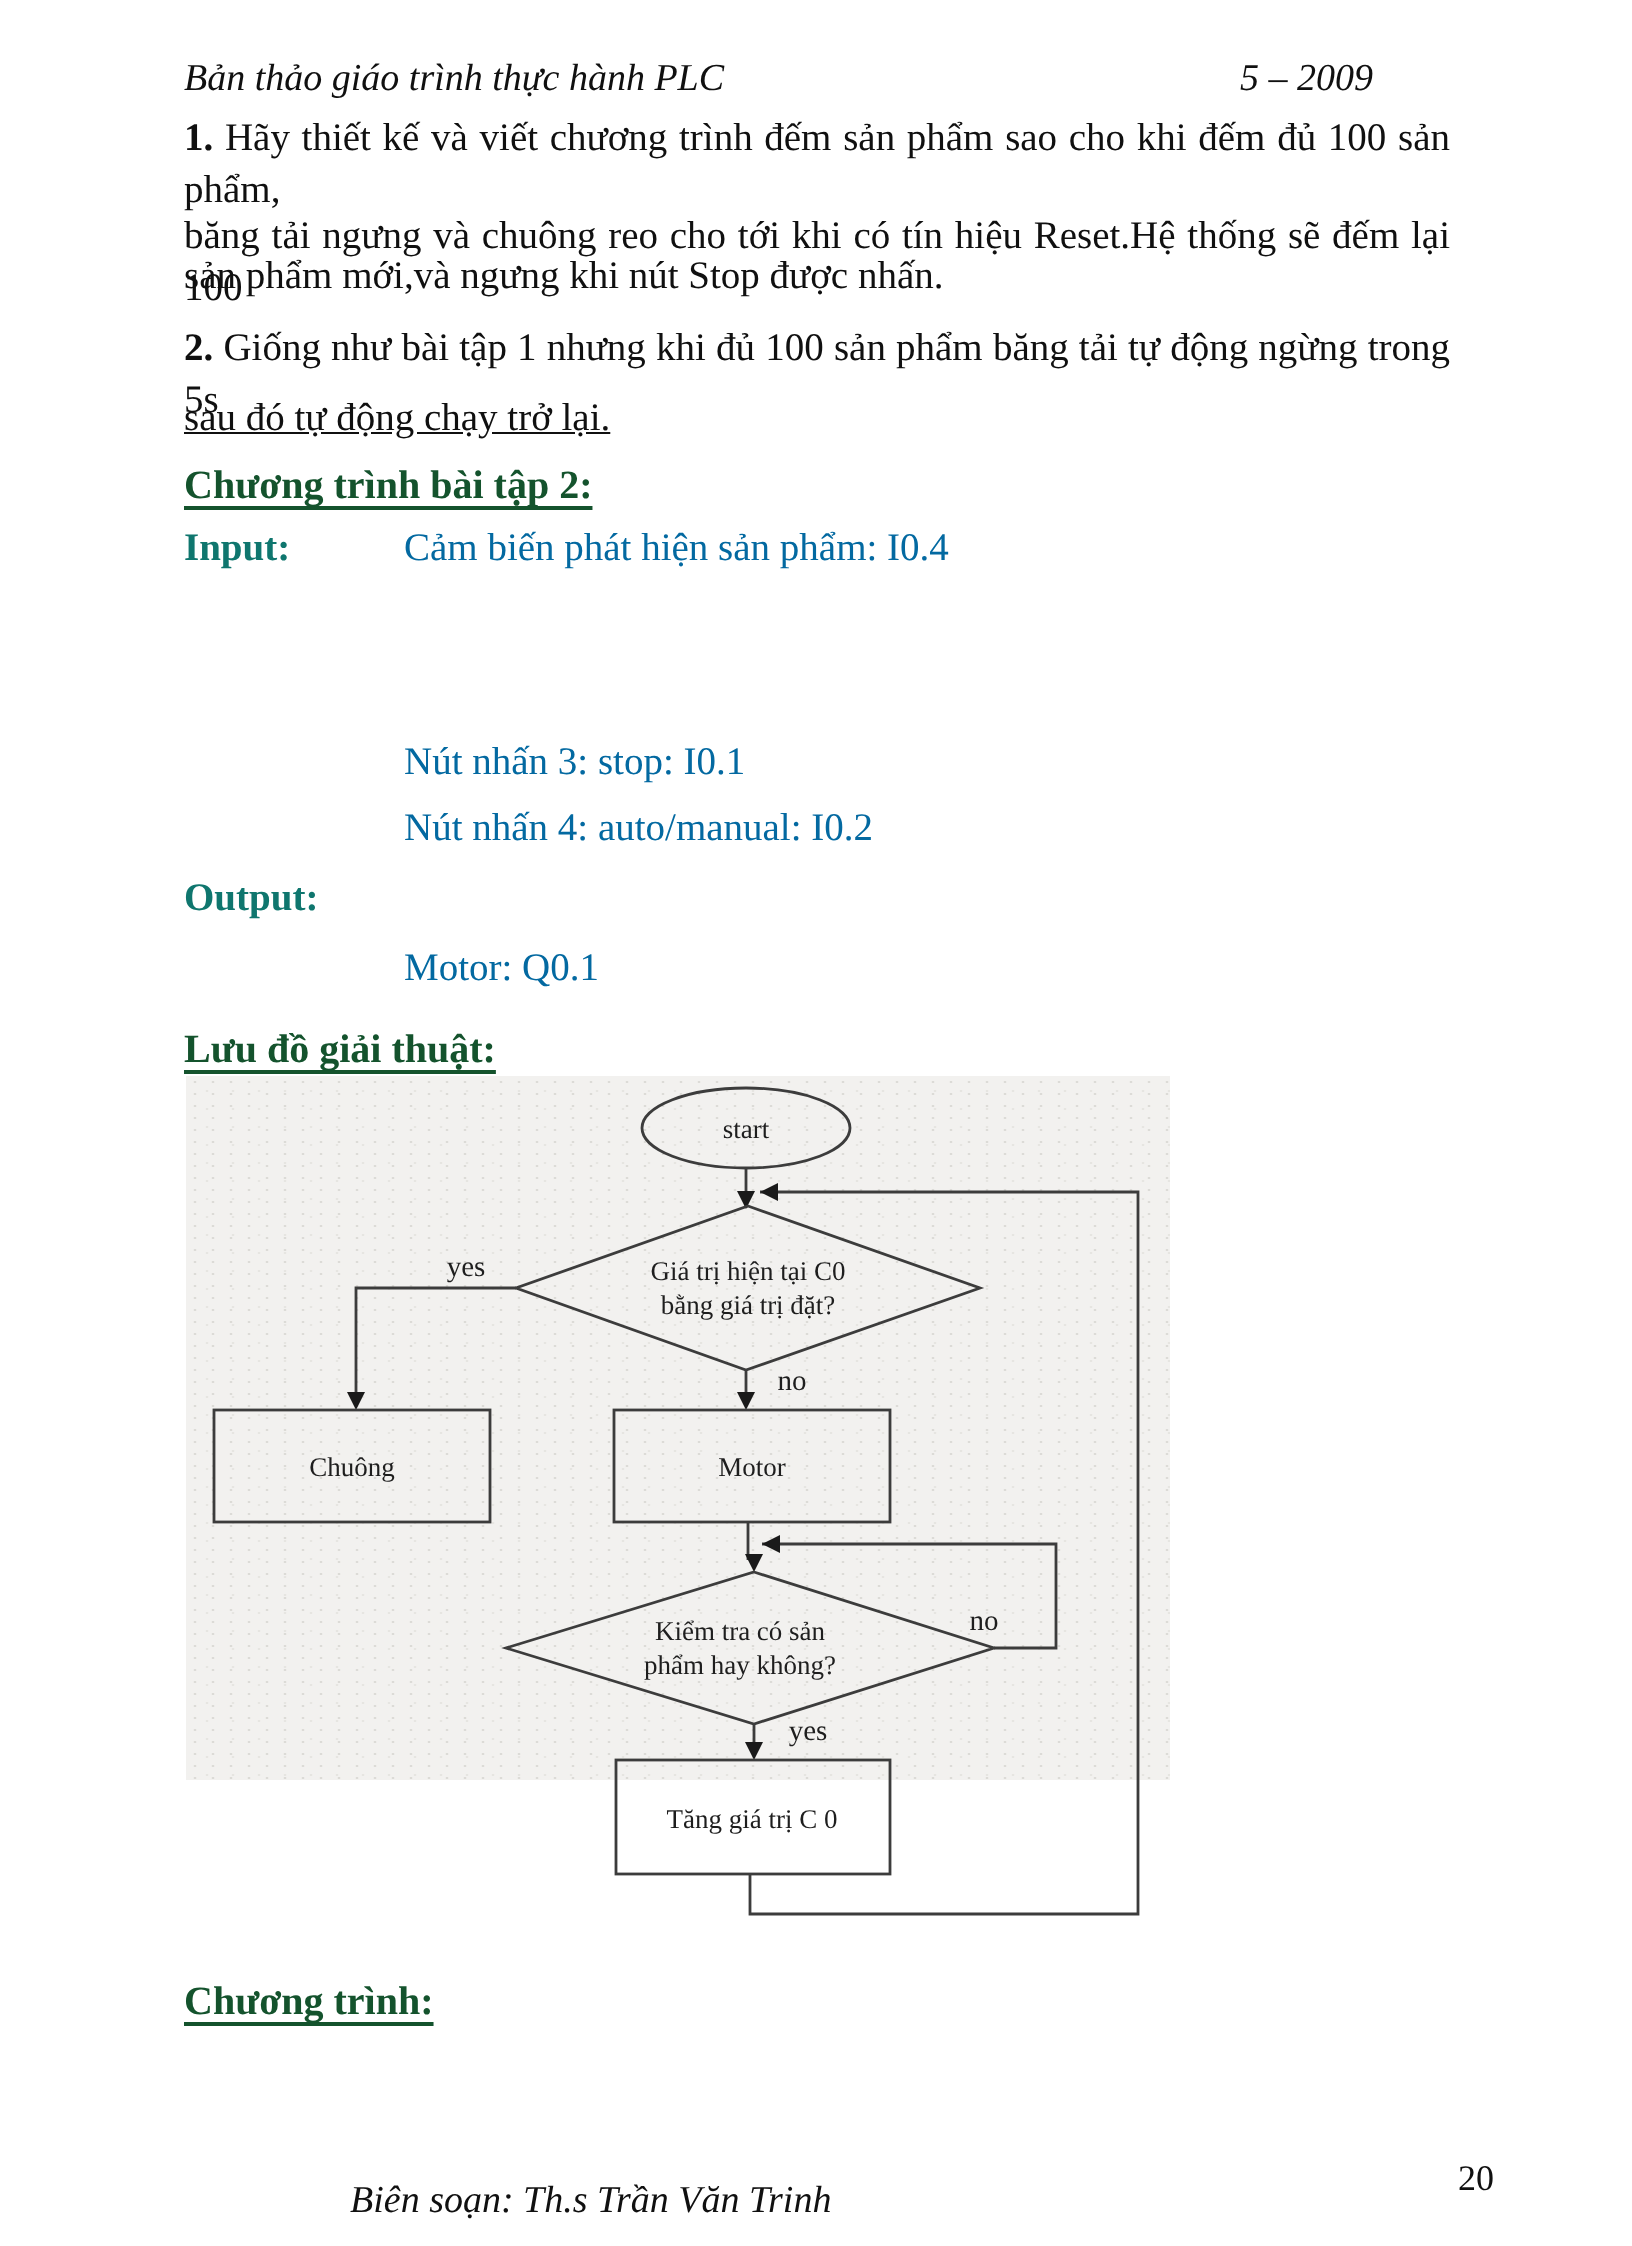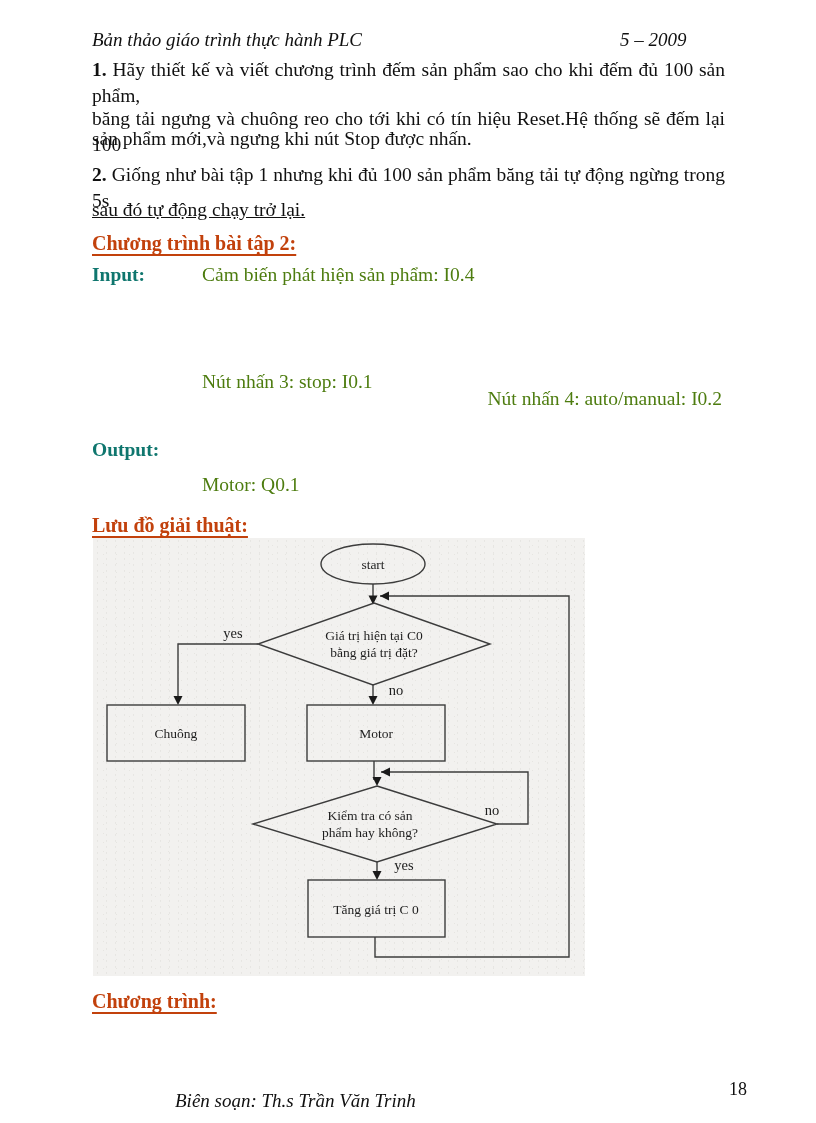--- a/index.html
+++ b/index.html
@@ -17,33 +17,33 @@
     position:absolute;left:92px;width:633px;
     font-size:19.5px;line-height:26px;color:#101010;
   }
   .just{text-align:justify;text-align-last:justify;}
   .heading{
     position:absolute;left:92px;
     font-size:20px;font-weight:bold;
     text-decoration:underline;
     text-decoration-thickness:2px;
     text-underline-offset:4px;
-    color:#c2410c;
+    color:#14532d;
   }
   .iolabel{
     position:absolute;left:92px;
     font-size:19.5px;font-weight:bold;color:#0f766e;
   }
   .iovalue{
     position:absolute;left:202px;width:520px;
-    font-size:19.5px;color:#4d7c0f;
+    font-size:19.5px;color:#0369a1;
   }
   .flowchart{
     position:absolute;left:93px;top:538px;
-    width:492px;height:438px;
+    width:492px;height:352px;
     background-color:#f2f1ef;
     background-image:
       radial-gradient(#dcdbd7 0.6px, transparent 0.9px),
       radial-gradient(#e6e5e1 0.6px, transparent 0.9px);
     background-size:9px 6px,13px 9px;
     background-position:0 0,4px 3px;
   }
   .flowchart svg{display:block;}
   .fc-line{stroke:#3c3c3c;stroke-width:1.4;fill:none;}
   .fc-shape{stroke:#3c3c3c;stroke-width:1.4;fill:none;}
@@ -78,21 +78,21 @@
   <div class="bodyline" style="top:126px;">sản phẩm mới,và ngưng khi nút Stop được nhấn.</div>
 
   <div class="bodyline just" style="top:162px;"><b>2.</b><span> Giống như bài tập 1 nhưng khi đủ 100 sản phẩm băng tải tự động ngừng trong 5s</span></div>
   <div class="bodyline" style="top:197px;text-decoration:underline;">sau đó tự động chạy trở lại.</div>
 
   <div class="heading" style="top:232px;">Chương trình bài tập 2:</div>
 
   <div class="iolabel" style="top:264px;">Input:</div>
   <div class="iovalue" style="top:264px;">Cảm biến phát hiện sản phẩm: I0.4</div>
   <div class="iovalue" style="top:371px;">Nút nhấn 3: stop: I0.1</div>
-  <div class="iovalue" style="top:388px;text-align:right;">Nút nhấn 4: auto/manual: I0.2</div>
+  <div class="iovalue" style="top:404px;">Nút nhấn 4: auto/manual: I0.2</div>
 
   <div class="iolabel" style="top:439px;">Output:</div>
   <div class="iovalue" style="top:474px;">Motor: Q0.1</div>
 
   <div class="heading" style="top:514px;">Lưu đồ giải thuật:</div>
 
   <div class="flowchart">
     <svg width="492" height="438" viewBox="0 0 492 438">
 
       <ellipse class="fc-shape" cx="280" cy="26" rx="52" ry="20"></ellipse>
@@ -138,15 +138,15 @@
       <polygon class="fc-arrow" points="279.5,333 288.5,333 284,342"></polygon>
 
       <rect class="fc-shape" x="215" y="342" width="137" height="57"></rect>
       <text class="fc-text" x="283" y="376" text-anchor="middle">Tăng giá trị C 0</text>
     </svg>
   </div>
 
   <div class="heading" style="top:990px;">Chương trình:</div>
 
   <div class="footer">Biên soạn: Th.s Trần Văn Trinh</div>
-  <div class="pageno">18</div>
+  <div class="pageno">20</div>
 
 </div>
 
 </body></html>

